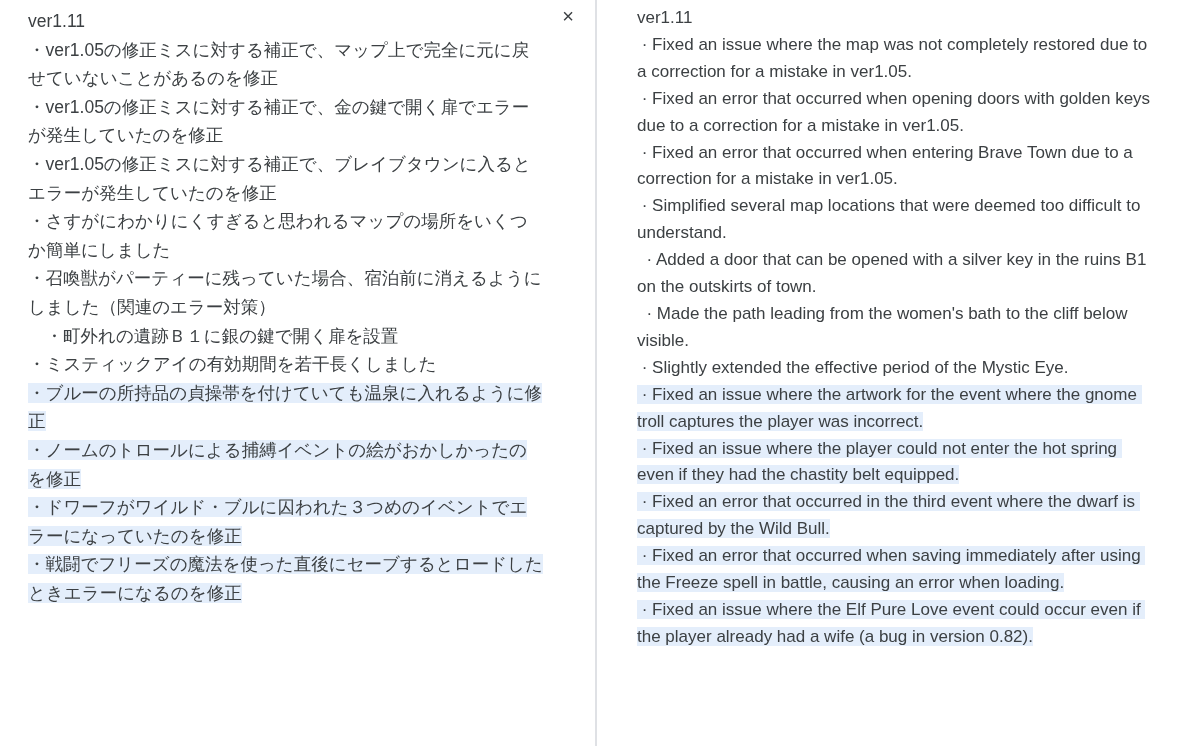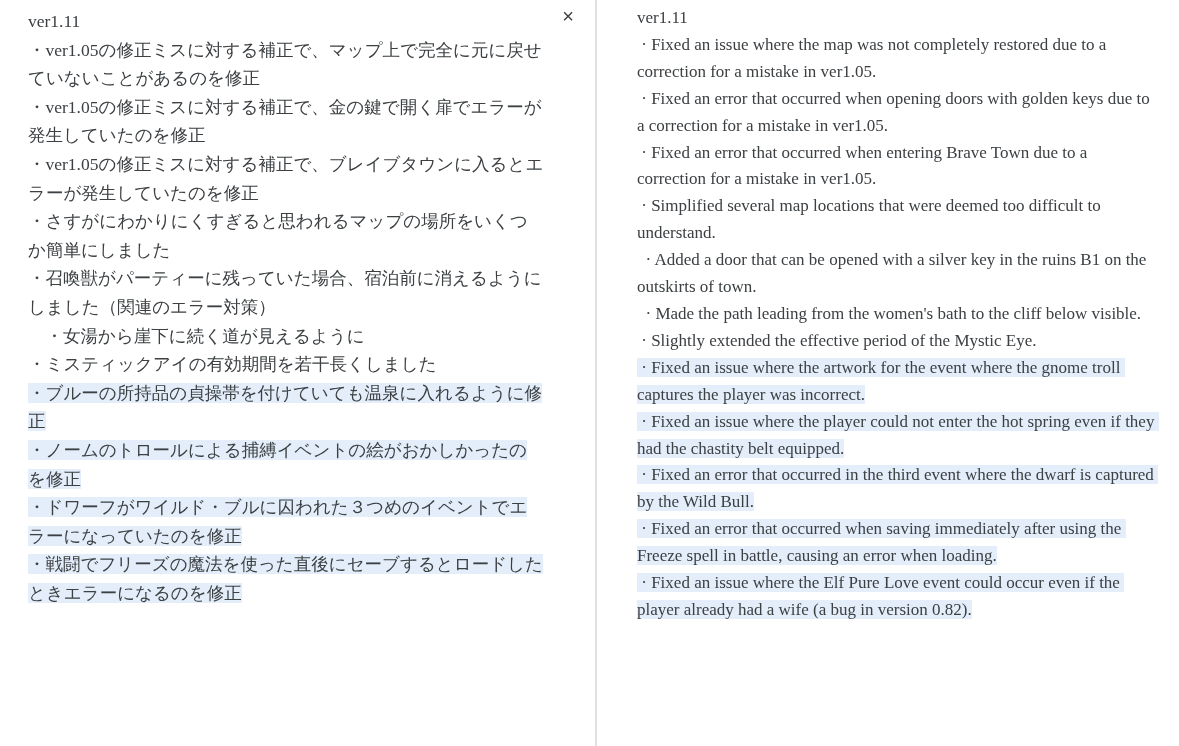--- a/index.html
+++ b/index.html
@@ -11,21 +11,21 @@
   html, body { margin: 0; padding: 0; }
   body {
     width: 1179px;
     height: 746px;
     background: #ffffff;
     overflow: hidden;
     position: relative;
     font-family: "Liberation Sans", "DejaVu Sans", sans-serif;
     color: var(--text);
   }
-  .panel { position: absolute; top: 0; font-family: Liberation Serif, serif; }
+  .panel { position: absolute; top: 0; }
   .panel-left {
     left: 28px;
     top: 7px;
     width: 516px;
     font-size: 17.5px;
     line-height: 28.6px;
   }
   .panel-right {
     left: 637px;
     top: 5px;
@@ -67,21 +67,21 @@
 <body>
 
 <div class="panel panel-left">
   <p class="line">ver1.11</p>
   <div>
       <p class="line">・ver1.05の修正ミスに対する補正で、マップ上で完全に元に戻せていないことがあるのを修正</p>
       <p class="line">・ver1.05の修正ミスに対する補正で、金の鍵で開く扉でエラーが発生していたのを修正</p>
       <p class="line">・ver1.05の修正ミスに対する補正で、ブレイブタウンに入るとエラーが発生していたのを修正</p>
       <p class="line">・さすがにわかりにくすぎると思われるマップの場所をいくつか簡単にしました</p>
       <p class="line">・召喚獣がパーティーに残っていた場合、宿泊前に消えるようにしました（関連のエラー対策）</p>
-      <p class="line">　・女湯から崖下に続く道が見えるように</p>
+      <p class="line">　・町外れの遺跡Ｂ１に銀の鍵で開く扉を設置</p>
       <p class="line">・ミスティックアイの有効期間を若干長くしました</p>
       <p class="line"><span class="hl">・ブルーの所持品の貞操帯を付けていても温泉に入れるように修正</span></p>
       <p class="line"><span class="hl">・ノームのトロールによる捕縛イベントの絵がおかしかったのを修正</span></p>
       <p class="line"><span class="hl">・ドワーフがワイルド・ブルに囚われた３つめのイベントでエラーになっていたのを修正</span></p>
       <p class="line"><span class="hl">・戦闘でフリーズの魔法を使った直後にセーブするとロードしたときエラーになるのを修正</span></p>
     </div>
 </div>
 
 <div class="close-btn">×</div>
 

